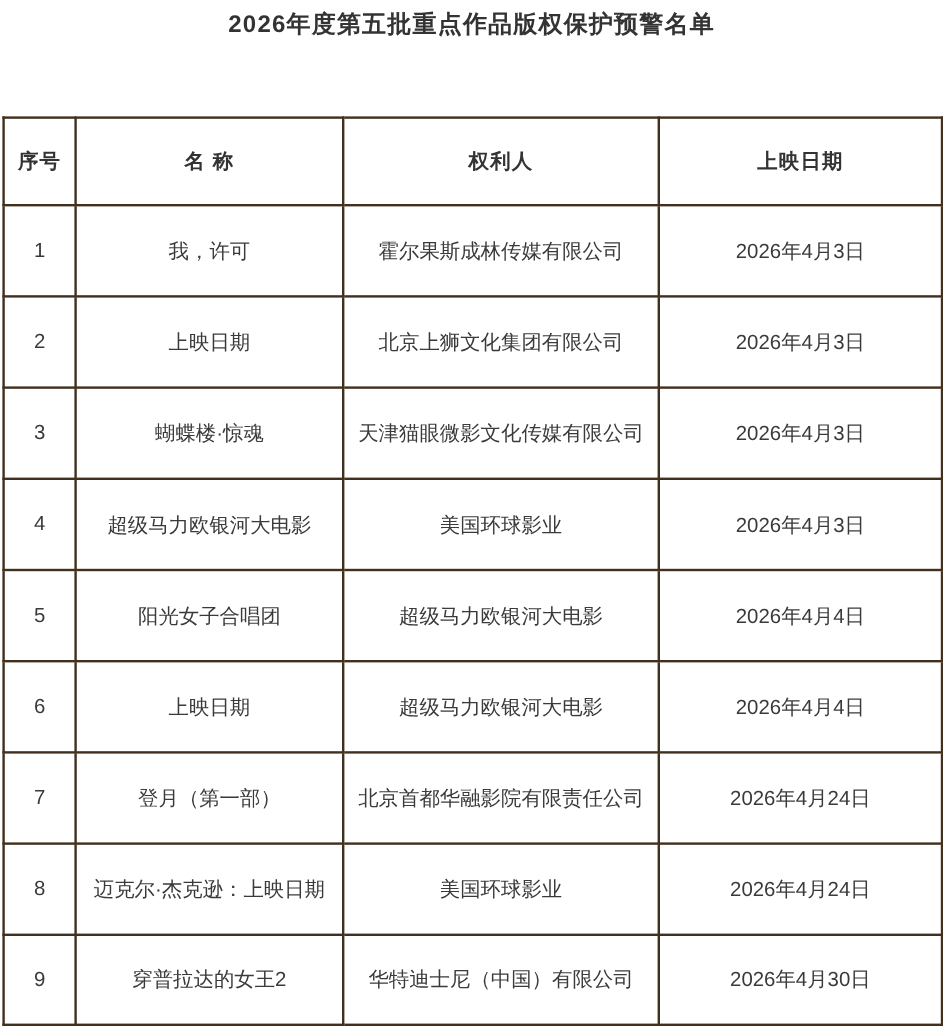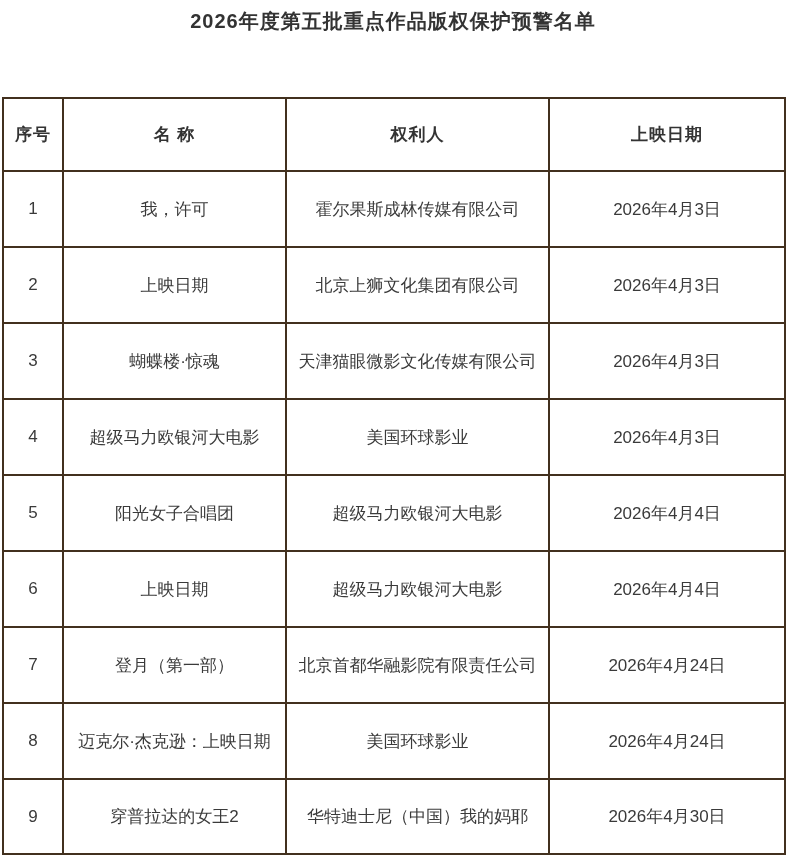--- a/index.html
+++ b/index.html
@@ -128,19 +128,19 @@
       </tr>
       <tr>
         <td>8</td>
         <td>迈克尔·杰克逊：上映日期</td>
         <td>美国环球影业</td>
         <td>2026年4月24日</td>
       </tr>
       <tr>
         <td>9</td>
         <td>穿普拉达的女王2</td>
-        <td>华特迪士尼（中国）我的妈耶</td>
+        <td>华特迪士尼（中国）有限公司</td>
         <td>2026年4月30日</td>
       </tr>
     </tbody>
   </table>
 
 </div>
 
 </body></html>

